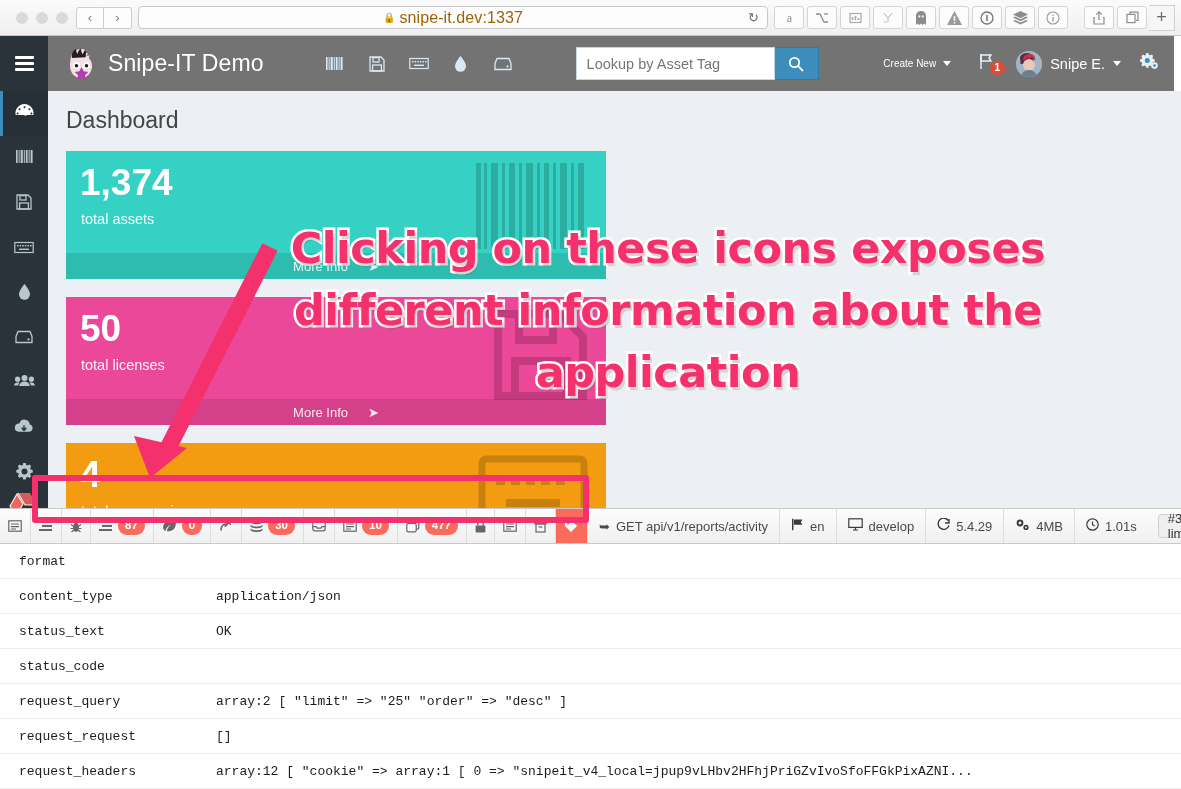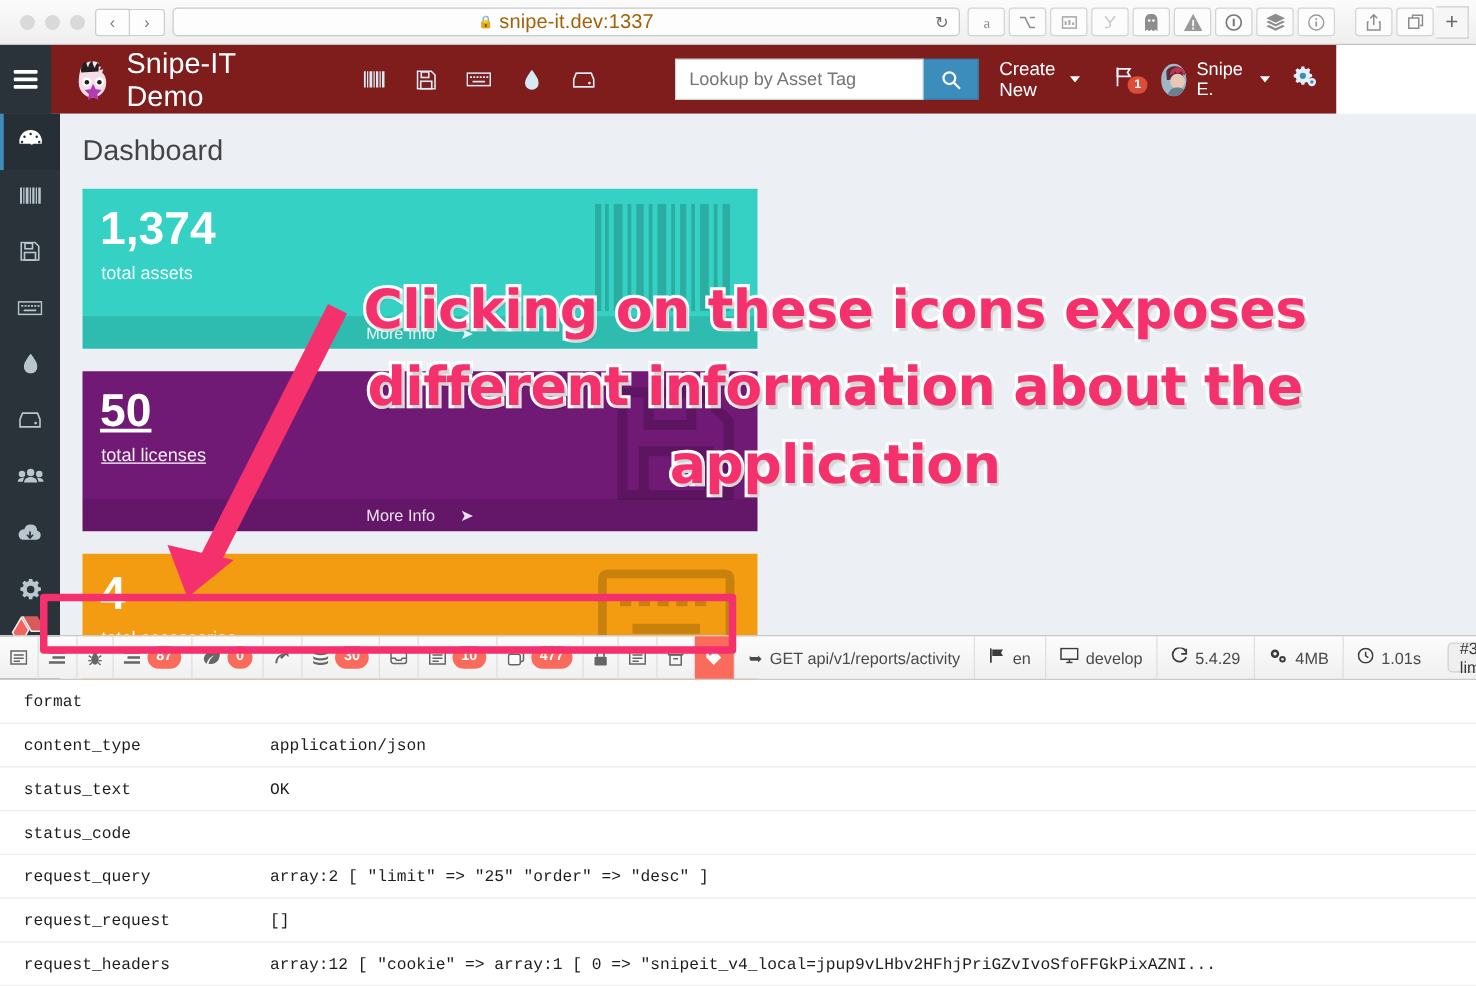--- a/index.html
+++ b/index.html
@@ -44,22 +44,22 @@
   }
   .tb-sep { width: 10px; }
   .plusbtn {
     width: 26px; height: 26px; border: 1px solid #d0d0d0; border-left: none;
     background: #f6f6f6; display: flex; align-items: center; justify-content: center;
     font-size: 18px; color: #6a6a6a; margin-left: 2px;
   }
 
   
   .app-header {
-    position: absolute; top: 36px; left: 0; width: 1069px; height: 55px;
-    background: #7f1d1d; display: flex; align-items: center;
+    position: absolute; top: 36px; left: 0; width: 1174px; height: 55px;
+    background: #737373; display: flex; align-items: center;
   }
   .hamburger-wrap {
     width: 48px; height: 55px; background: #2a323a;
     display: flex; align-items: center; justify-content: center;
   }
   .hamburger { width: 19px; }
   .hamburger span { display: block; height: 2.6px; background: #ffffff; margin: 3.4px 0; border-radius: 1px; }
   .brand { display: flex; align-items: center; padding-left: 16px; gap: 10px; }
   .brand-logo { width: 34px; height: 34px; position: relative; }
   .brand-title { color: #ffffff; font-size: 23px; font-weight: 400; letter-spacing: .1px; }
@@ -74,21 +74,21 @@
     padding: 0 10px; font-size: 14.5px; color: #7d7d7d;
     font-family: "Liberation Sans", sans-serif; outline: none;
   }
   .search-btn {
     width: 44px; height: 33px; background: #3c8dbc; border: 1px solid #2e7ba6;
     color: #fff; display: flex; align-items: center; justify-content: center;
     border-left: none;
   }
   .hdr-right { margin-left: auto; display: flex; align-items: center; height: 55px; }
   .create-new {
-    color: #ffffff; font-size: 15px; padding: 0 16px; display: flex;
+    color: #ffffff; font-size: 10px; padding: 0 16px; display: flex;
     align-items: center; gap: 7px;
   }
   .caret-down { border-left: 4.5px solid transparent; border-right: 4.5px solid transparent;
     border-top: 5px solid #ffffff; display: inline-block; }
   .flag-wrap { position: relative; padding: 0 18px 0 12px; color: #eaf4fa; }
   .badge-red {
     position: absolute; top: 8px; right: 7px; background: #dd4b39; color: #fff;
     font-size: 10px; border-radius: 8px; padding: 1px 5px 2px; line-height: 1.1;
     font-weight: 700; min-width: 15px; text-align: center;
   }
@@ -134,21 +134,21 @@
   .card .lbl { font-size: 14.5px; padding: 8px 0 0 15px; color: rgba(255,255,255,.93); }
   .card .more {
     position: absolute; bottom: 0; left: 0; width: 100%; height: 26px;
     background: rgba(0,0,0,.10); display: flex; align-items: center; justify-content: center;
     font-size: 13px; color: rgba(255,255,255,.88); gap: 20px;
   }
   .card .bgicon {
     position: absolute; right: 18px; top: 12px; opacity: .17; color: #000;
   }
   .card-teal { background: #34d1c4; }
-  .card-pink { background: #701a75; text-decoration: underline; }
+  .card-pink { background: #ec4899; }
   .card-orange { background: #f39c12; }
   .card-purple { background: #605ca8; }
 
   .panel {
     margin: 18px 18px 0 18px; background: #ffffff; border-top: 3px solid #d2d6de;
     height: 40px; position: relative;
   }
   .panel-title { font-size: 17px; color: #444; padding: 10px 0 0 14px; }
   .panel-minimize {
     position: absolute; right: 13px; top: 13px; color: #97a0b3;

